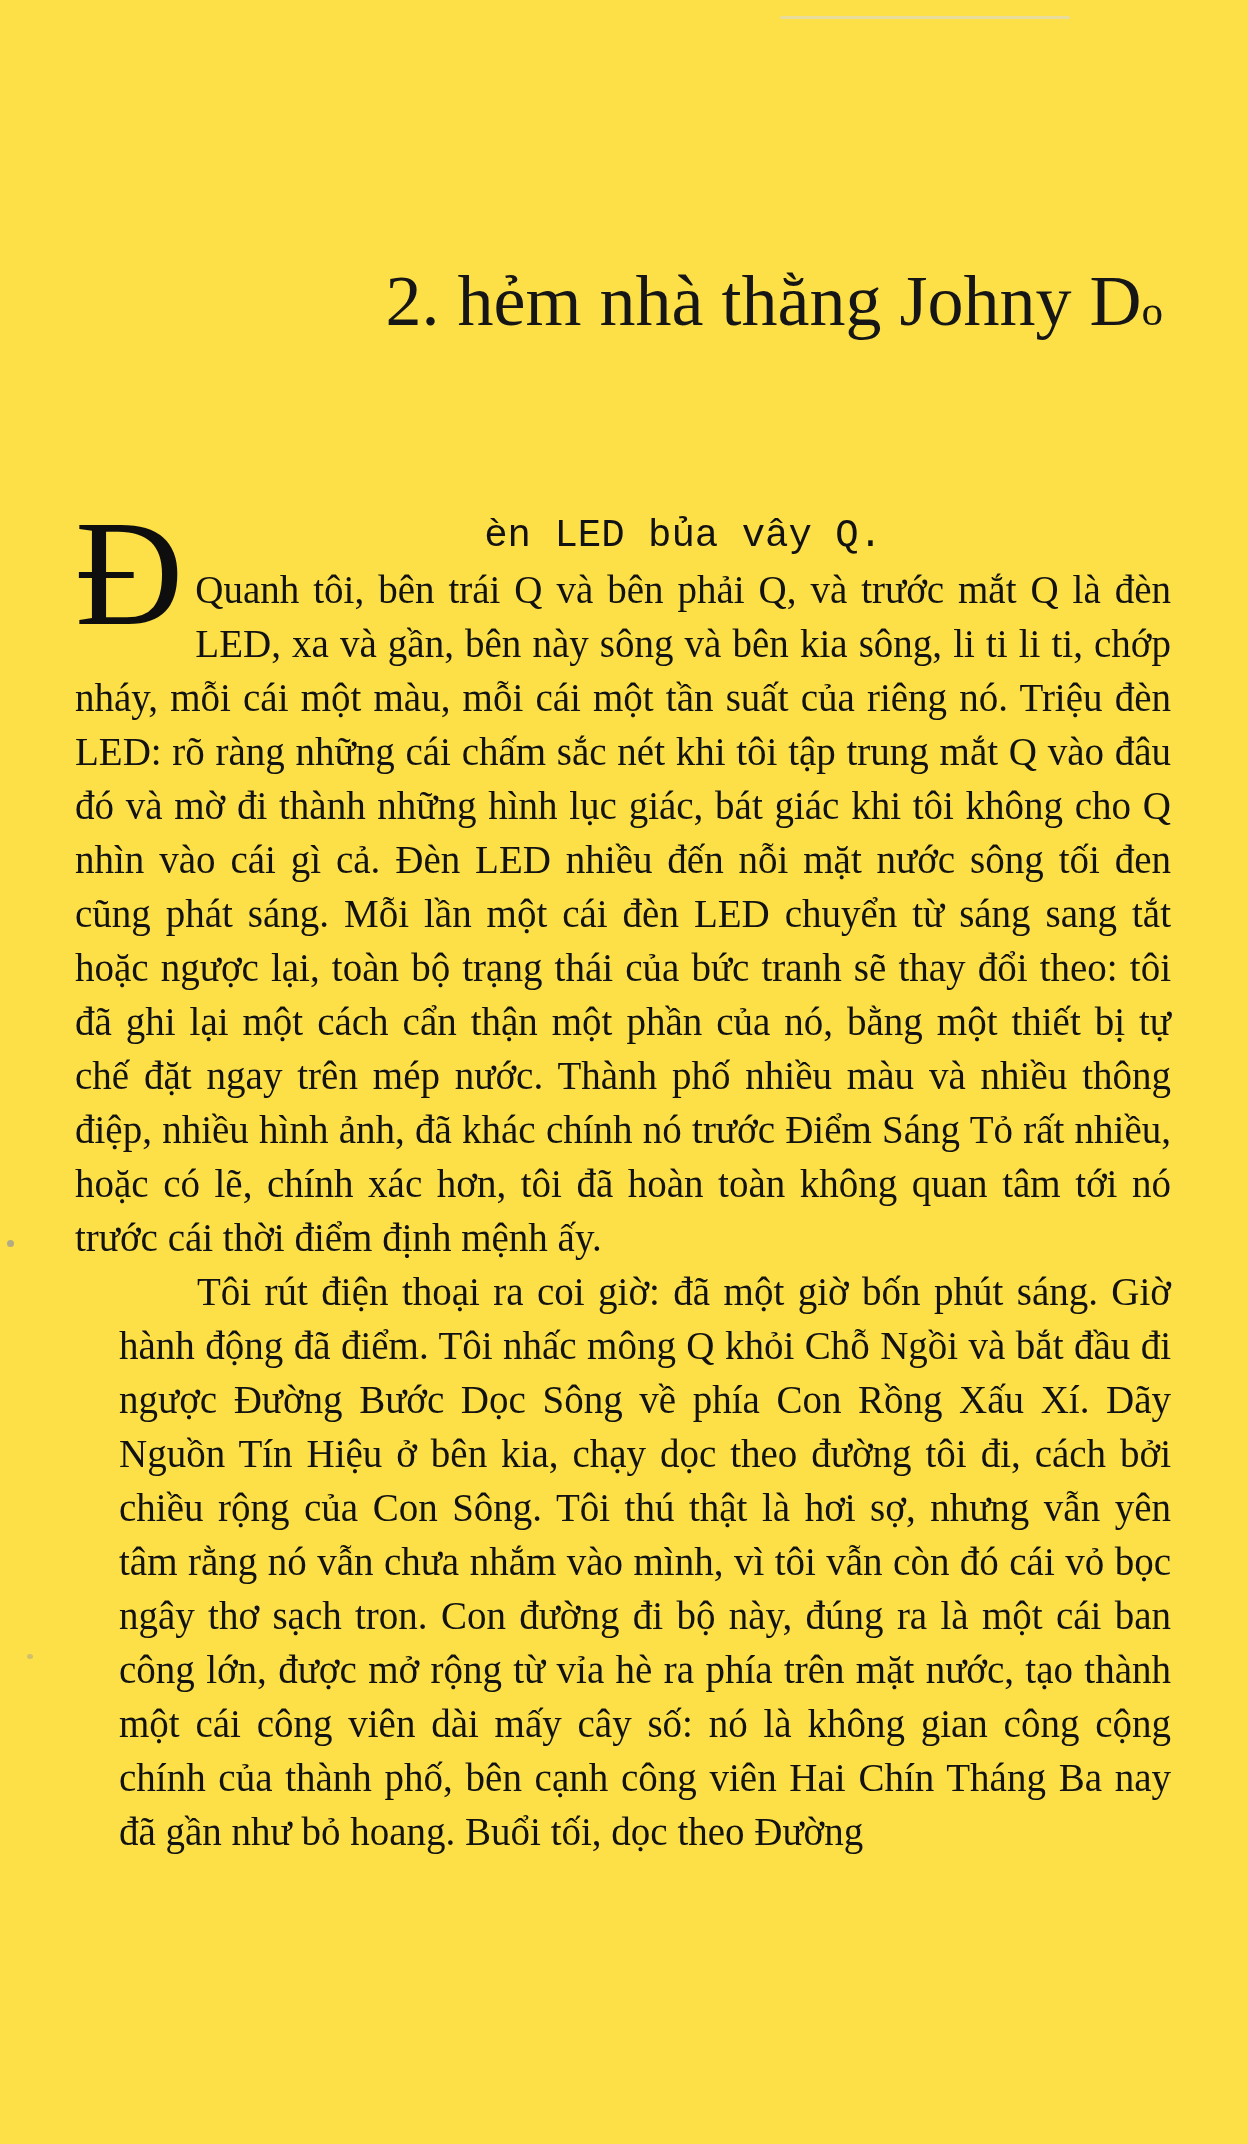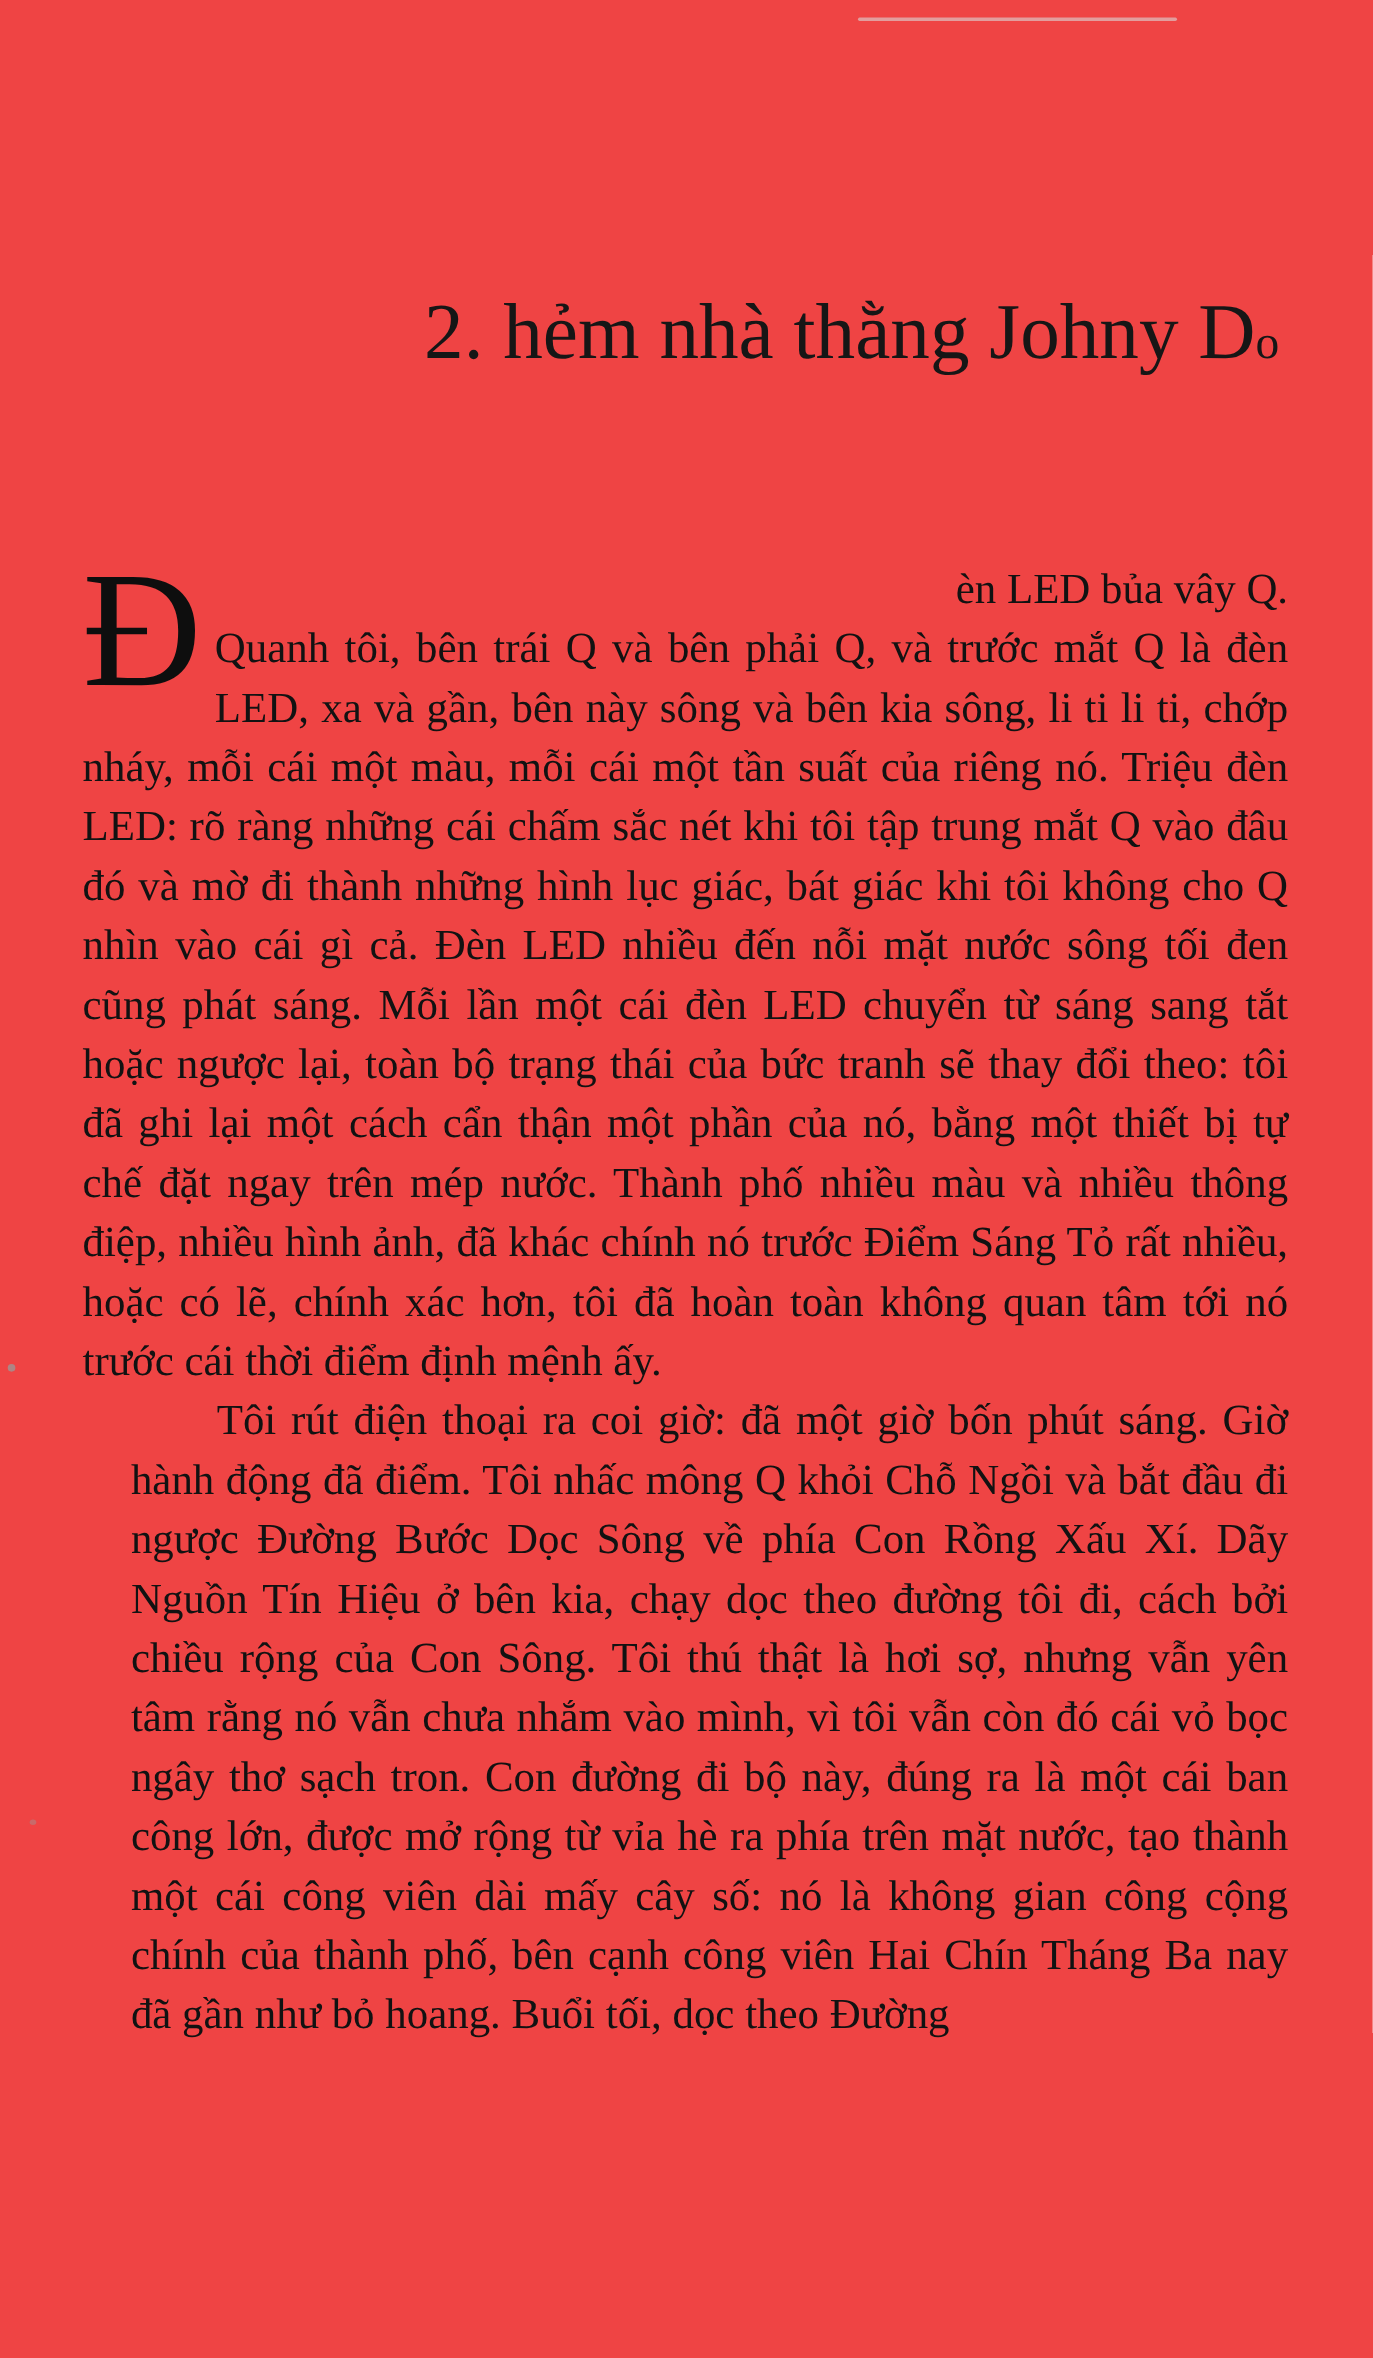--- a/index.html
+++ b/index.html
@@ -4,21 +4,21 @@
 <style>
   html, body {
     margin: 0;
     padding: 0;
     background: #ffffff;
   }
   .page {
     position: relative;
     width: 1248px;
     height: 2144px;
-    background: #ef4444;
+    background: #fde047;
     overflow: hidden;
     font-family: "Liberation Serif", "DejaVu Serif", serif;
     color: #141414;
   }
   .content {
     position: absolute;
     left: 75px;
     width: 1096px;
     top: 0;
   }
@@ -47,21 +47,22 @@
     float: left;
     font-size: 150px;
     line-height: 0.80;
     padding-right: 12px;
     margin-top: 4px;
     margin-bottom: -10px;
     font-weight: 500;
     color: #0e0e0e;
   }
   .opening-line {
-    text-align: right;
+    text-align: center;
+    font-family: Liberation Mono, monospace;
   }
   .para {
     margin: 0;
   }
   .para.indented {
     text-indent: 78px;
     margin-left: 44px;
   }
   
   .artifact {

